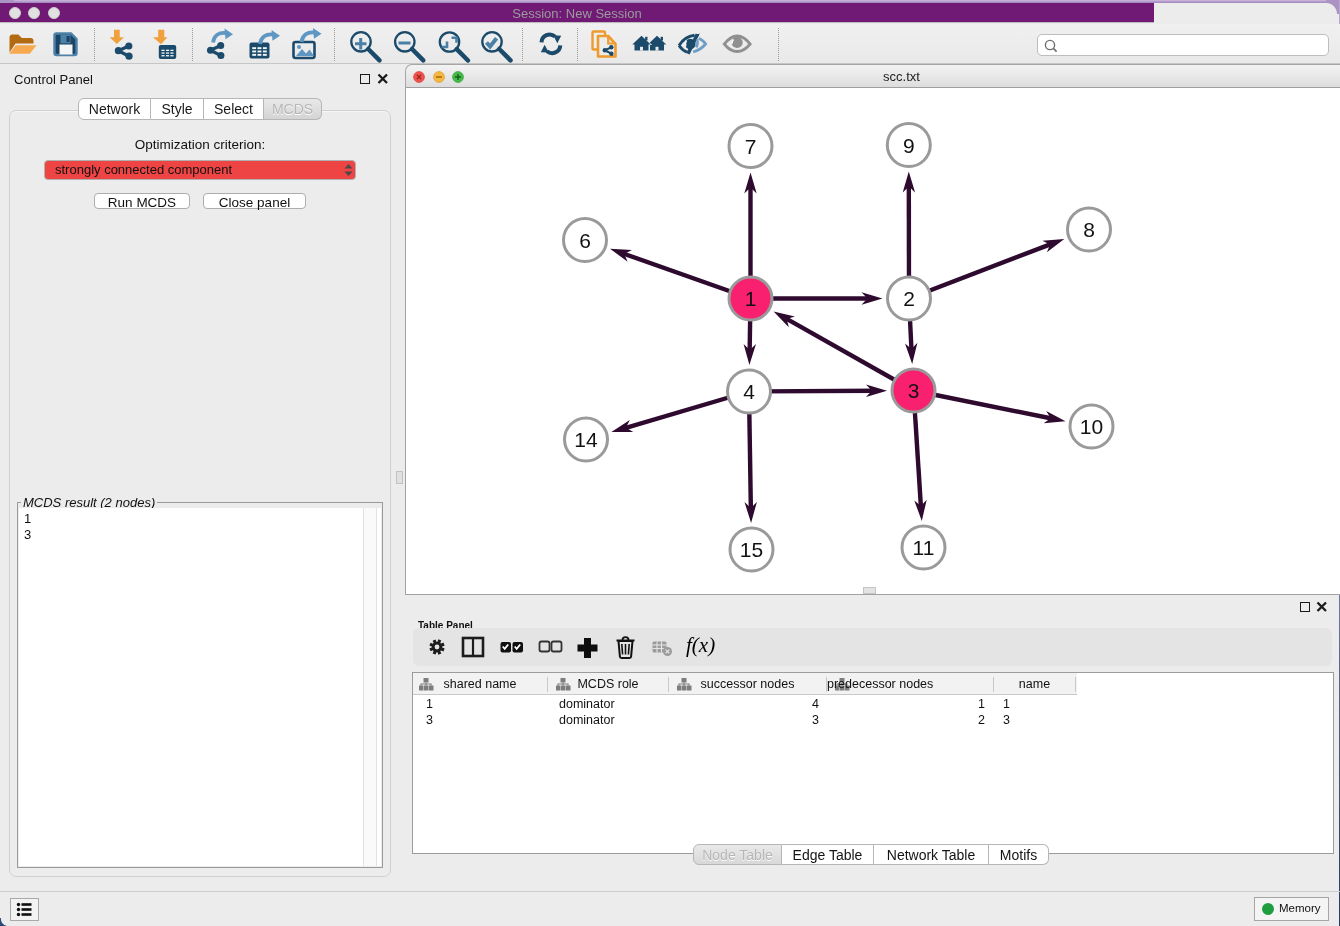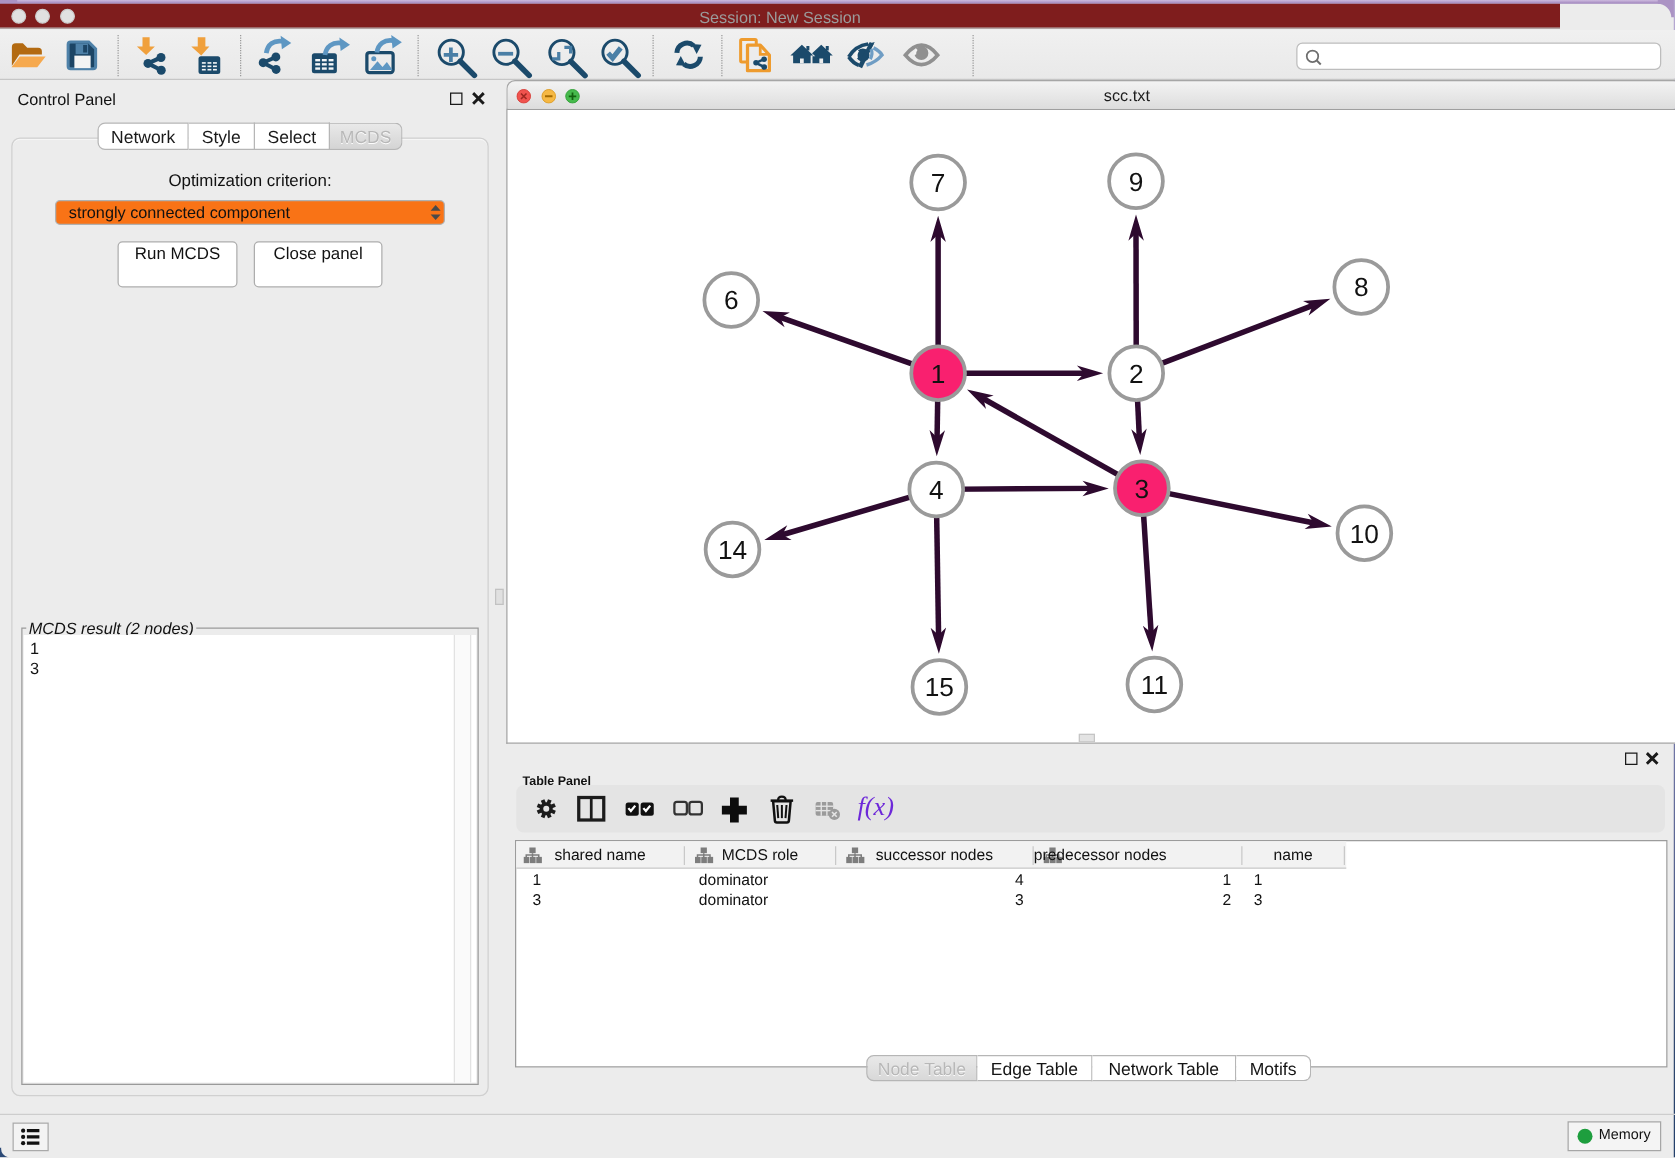--- a/index.html
+++ b/index.html
@@ -1,35 +1,35 @@
 <!DOCTYPE html>
 <html><head><meta charset="utf-8"><style>
 * { margin:0; padding:0; box-sizing:border-box; }
 html,body { width:1340px; height:926px; overflow:hidden; }
 body { font-family:"Liberation Sans", sans-serif; background:#ececec; position:relative; color:#111; }
 .abs { position:absolute; }
 .tsep { position:absolute; top:28px; height:33px; width:0; border-left:1px dotted #9a9a9a; }
 .tab { position:absolute; top:98px; height:22px; background:#fff; border:1px solid #b6b6b6; text-align:center; font-size:14px; line-height:21px; color:#1a1a1a; }
-.btn { position:absolute; height:37px; background:#fff; border:1px solid #adadad; border-radius:4px; font-size:13.5px; text-align:center; line-height:18px; }
+.btn { position:absolute; height:16px; background:#fff; border:1px solid #adadad; border-radius:4px; font-size:13.5px; text-align:center; line-height:18px; }
 .bt { position:absolute; top:844px; height:21px; background:#fff; border:1px solid #b6b6b6; font-size:14px; text-align:center; line-height:20px; color:#141414; }
 </style></head><body>
 
 <div class="abs" style="left:0;top:0;width:1340px;height:3px;background:linear-gradient(#cdbade,#9d82bb);"></div>
 <svg class="abs" style="left:0;top:0;" width="14" height="14">
     <path d="M0 0 H14 V3 A11 11 0 0 0 3 14 H0 Z" fill="#ab93c4"></path>
   </svg>
 <svg class="abs" style="left:1326px;top:0;" width="14" height="14">
     <path d="M14 0 H0 V3 A11 11 0 0 1 11 14 H14 Z" fill="#ab93c4"></path>
   </svg>
 <svg class="abs" style="left:0;top:918px;" width="7" height="8">
     <path d="M0 8 V0 H1 A7 7 0 0 0 7 8 Z" fill="#2c4a77"></path>
   </svg>
 <div class="abs" style="left:1338.5px;top:0;width:1.5px;height:926px;background:linear-gradient(#b7a9d2,#9d92c0 35%,#6f74a4 65%,#31486f 90%,#24406b);"></div>
 
-<div class="abs" style="left:0;top:3px;width:1248px;height:20px;background:#7f1d1d;border-bottom:1px solid #bcbcbc;">
+<div class="abs" style="left:0;top:3px;width:1154px;height:20px;background:#701a75;border-bottom:1px solid #bcbcbc;">
   <div class="abs" style="left:8.5px;top:4px;width:12px;height:12px;border-radius:50%;background:#e1e1e1;border:1px solid #cdcdcd;"></div>
   <div class="abs" style="left:28px;top:4px;width:12px;height:12px;border-radius:50%;background:#e1e1e1;border:1px solid #cdcdcd;"></div>
   <div class="abs" style="left:48px;top:4px;width:12px;height:12px;border-radius:50%;background:#e1e1e1;border:1px solid #cdcdcd;"></div>
   <div style="text-align:center;font-size:13px;color:#9b9b9b;padding-top:3px;">Session: New Session</div>
 </div>
 
 <div class="abs" style="left:0;top:24px;width:1340px;height:40px;background:linear-gradient(#f0f0f0,#e9e9e9);border-bottom:1px solid #c6c6c6;"></div>
 <div class="tsep" style="left:94px"></div>
 <div class="tsep" style="left:192px"></div>
 <div class="tsep" style="left:334px"></div>
@@ -147,21 +147,21 @@
   </svg>
 
 <div class="abs" style="left:9px;top:110px;width:382px;height:767px;border:1px solid #d0d0d0;border-radius:7px;background:#ececec;box-shadow:inset 0 1px 0 #f6f6f6;"></div>
 
 <div class="tab" style="left:78px;width:73px;border-radius:6px 0 0 6px;">Network</div>
 <div class="tab" style="left:151px;width:53px;border-left:none;">Style</div>
 <div class="tab" style="left:204px;width:60px;border-left:none;">Select</div>
 <div class="tab" style="left:264px;width:58px;border-left:none;border-radius:0 6px 6px 0;background:linear-gradient(#e9e9e9,#d4d4d4);color:#b7b7b7;text-shadow:0 1px 0 #fdfdfd;">MCDS</div>
 
 <div class="abs" style="left:0;top:137px;width:400px;text-align:center;font-size:13.5px;">Optimization criterion:</div>
-<div class="abs" style="left:44px;top:160px;width:312px;height:20px;background:#f97316;border:1px solid #b0b0b0;border-radius:4px;font-size:13px;line-height:18px;padding-left:10px;">strongly connected component</div>
+<div class="abs" style="left:44px;top:160px;width:312px;height:20px;background:#ef4444;border:1px solid #b0b0b0;border-radius:4px;font-size:13px;line-height:18px;padding-left:10px;">strongly connected component</div>
 <svg class="abs" style="left:343px;top:163px;" width="11" height="14">
     <path d="M5.5 1 L9.5 5.5 H1.5 Z" fill="#4a4a4a"></path>
     <path d="M5.5 13 L1.5 8.5 H9.5 Z" fill="#4a4a4a"></path>
   </svg>
 <div class="btn" style="left:94px;top:193px;width:96px;">Run MCDS</div>
 <div class="btn" style="left:203px;top:193px;width:103px;">Close panel</div>
 
 <div class="abs" style="left:17px;top:502px;width:366px;height:366px;border:1px solid #9a9a9a;"></div>
 <div class="abs" style="left:21px;top:495px;font-size:13px;background:#ececec;padding:0 2px;font-style:italic;">MCDS result (2 nodes)</div>
 <div class="abs" style="left:19px;top:508px;width:362px;height:358px;background:#fff;"></div>
@@ -277,21 +277,21 @@
 <rect x="652.5" y="641.5" width="14" height="11" rx="1.5" fill="#9b9b9b"></rect>
 <g stroke="#e4e4e4" stroke-width="1.1">
       <line x1="652.5" y1="645" x2="666.5" y2="645"></line>
       <line x1="652.5" y1="648.5" x2="666.5" y2="648.5"></line>
       <line x1="657" y1="641.5" x2="657" y2="652.5"></line>
       <line x1="661.5" y1="641.5" x2="661.5" y2="652.5"></line>
     </g>
 <circle cx="667.5" cy="651.5" r="4.5" fill="#9b9b9b"></circle>
     <path d="M665.6 649.6 l3.8,3.8 M669.4 649.6 l-3.8,3.8" stroke="#e4e4e4" stroke-width="1.3"></path>
 </svg>
-<div class="abs" style="left:686px;top:633px;font-size:21px;color:#6d28d9;font-family:'Liberation Serif',serif;font-style:italic;">f(x)</div>
+<div class="abs" style="left:686px;top:633px;font-size:21px;color:#000000;font-family:'Liberation Serif',serif;font-style:italic;">f(x)</div>
 
 <div class="abs" style="left:412px;top:672px;width:922px;height:182px;background:#fff;border:1px solid #9c9c9c;"></div>
 <div class="abs" style="left:413px;top:673px;width:664px;height:22px;background:#f2f2f2;border-bottom:1px solid #c9c9c9;"></div>
 <svg class="abs" style="left:0;top:0;" width="860" height="700" viewBox="0 0 860 700">
     <g fill="#7d7d7d">
       <rect x="423.5" y="678" width="5" height="4.5"></rect>
       <rect x="419" y="685.5" width="4.5" height="5"></rect>
       <rect x="424" y="685.5" width="4.5" height="5"></rect>
       <rect x="429" y="685.5" width="4.5" height="5"></rect>
       <path d="M426 682.5 v2 M421 685.5 v-1.5 h10 v1.5 M426 684 v1.5" stroke="#7d7d7d" stroke-width="1.2" fill="none"></path>

